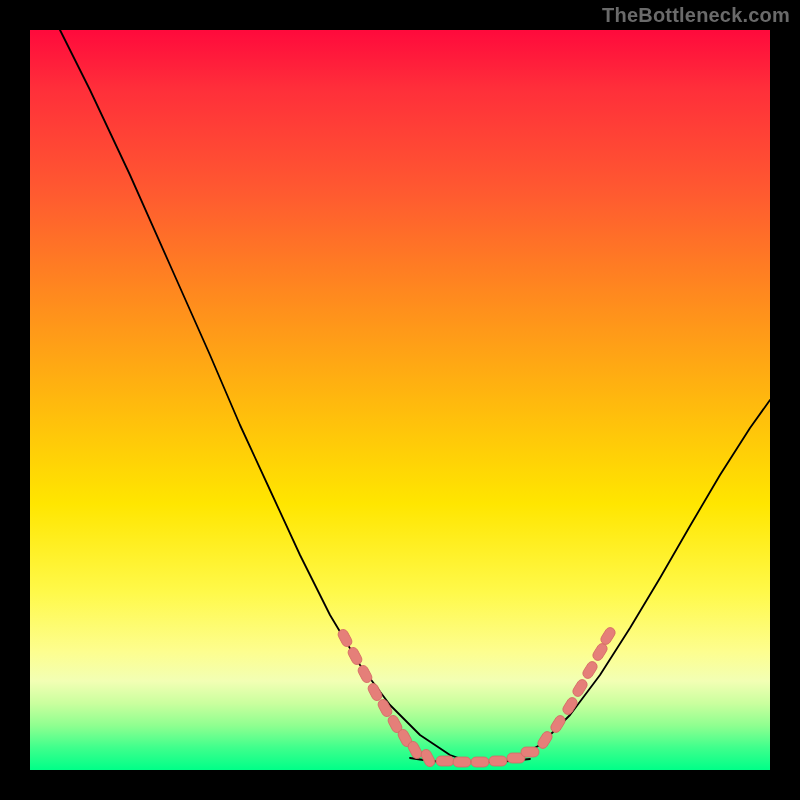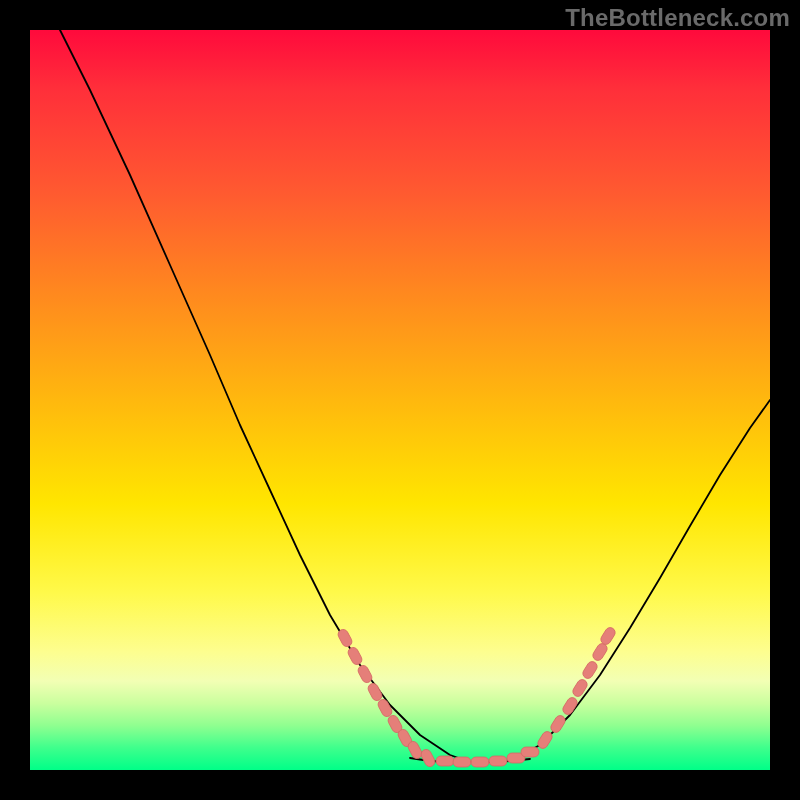--- a/index.html
+++ b/index.html
@@ -31,21 +31,21 @@
       #caff9e 91%,
       #8fff90 94%,
       #3fff8c 97%,
       #00ff88 100%
     );
   }
   .watermark {
     position: absolute;
     top: 4px;
     right: 10px;
-    font-size: 24px;
+    font-size: 20px;
     font-weight: 600;
     color: #6a6a6a;
     letter-spacing: 0.2px;
     user-select: none;
   }
   svg.plot {
     position: absolute;
     left: 0;
     top: 0;
     width: 740px;

